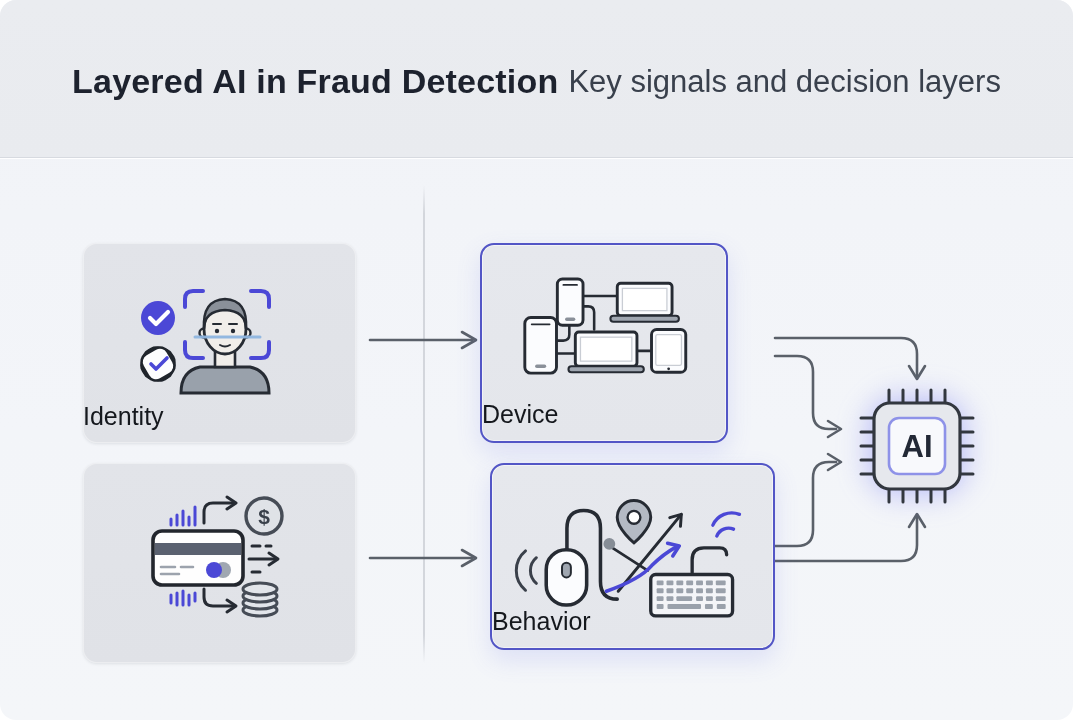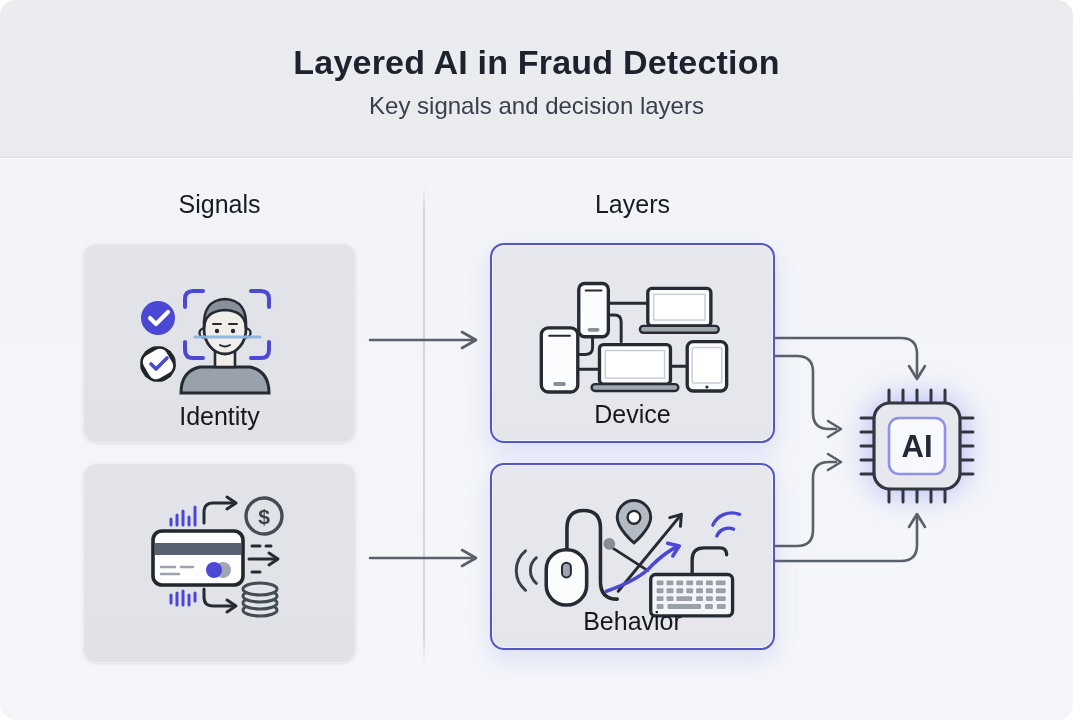--- a/index.html
+++ b/index.html
@@ -8,61 +8,59 @@
     --header-bg:#E9EBEF; --body-bg:#F2F4F8; --title-color:#1D222E; --subtitle-color:#39404C;
     --chip-body:#E6E8ED; --chip-inner:#F8F9FC; --metal:#9FA6B0; --device-fill:#FBFCFE; --badge-fill:#FDFDFE;
   }
   *{box-sizing:border-box; margin:0; padding:0;}
   body{background:#fff; font-family:"Liberation Sans", sans-serif; width:1073px; height:720px; overflow:hidden;}
   .frame{position:relative; width:1073px; height:720px; border-radius:16px; overflow:hidden;
          background:linear-gradient(180deg,#F1F3F7 0%, #F3F5F9 60%, #F4F6F9 100%);}
   .header{position:absolute; left:0; top:0; width:100%; height:158px;
           background:linear-gradient(180deg,#EAECF0 0%, var(--header-bg) 100%);
           border-bottom:1px solid #D7DAE0; box-shadow:0 1px 0 rgba(255,255,255,.9);
-          display:flex; flex-direction:column; align-items:center; justify-content:center; gap:10px; padding-top:6px;}
+          display:flex; flex-direction:row; align-items:center; justify-content:center; gap:10px; padding-top:6px;}
   .title{font-size:34px; font-weight:700; letter-spacing:.2px; color:var(--title-color);}
-  .subtitle{font-size:24px; font-weight:400; color:var(--subtitle-color);}
+  .subtitle{font-size:31px; font-weight:400; color:var(--subtitle-color);}
   .col-header{position:absolute; top:190px; font-size:25px; font-weight:500; color:#161B24; text-align:center;}
   .col-header.signals{left:83px; width:273px;}
   .col-header.layers{left:490px; width:285px;}
   .divider{position:absolute; left:423px; top:185px; width:2px; height:478px;
            background:linear-gradient(180deg, rgba(211,214,220,0) 0%, #D3D6DC 6%, #D3D6DC 94%, rgba(211,214,220,0) 100%);}
   .card{position:absolute; border-radius:14px;}
   .signal-card{background:linear-gradient(180deg,#E2E4E9, var(--signal-card-bg));
                box-shadow:0 1px 3px rgba(30,35,50,.10), 0 0 0 1px rgba(255,255,255,.4) inset;}
   .layer-card{background:linear-gradient(180deg,#E6E8ED, var(--layer-card-bg));
               border:2px solid var(--layer-card-border);
               box-shadow:0 10px 24px rgba(100,110,230,.16), 0 0 0 1px rgba(255,255,255,.5) inset;}
   #card-identity{left:83px; top:243px; width:273px; height:200px;}
   #card-transaction{left:83px; top:463px; width:273px; height:200px;}
-  #card-device{left:490px; top:243px; width:285px; height:200px;text-decoration:underline;}
+  #card-device{left:480px; top:243px; width:248px; height:200px;text-decoration:underline;}
   #card-behavior{left:490px; top:463px; width:285px; height:187px;}
   .icon-art{position:absolute; left:0; top:4px; width:100%;}
-  .card-label{position:absolute; left:0; bottom:12px; width:100%; text-align:center;
+  .card-label{position:absolute; left:0; bottom:12px; width:100%; text-align:left;
               font-size:25px; font-weight:500; color:#15181D;margin-top:18px;}
   #connectors{position:absolute; left:0; top:0; width:1073px; height:720px; pointer-events:none;}
   .conn{stroke:var(--arrow); stroke-width:2.6; fill:none; stroke-linecap:round; stroke-linejoin:round;}
   #chip{position:absolute; left:857px; top:386px; width:120px; height:120px;
         filter:drop-shadow(0 0 14px rgba(110,115,245,.45));}
   
   .ln{stroke:var(--ink); stroke-linecap:round; stroke-linejoin:round; fill:none;}
   .acc{stroke:var(--accent); stroke-linecap:round; stroke-linejoin:round; fill:none;}
 </style>
 </head>
 <body>
 
 <div class="frame">
 
   <div class="header">
     <div class="title">Layered AI in Fraud Detection</div>
     <div class="subtitle">Key signals and decision layers</div>
   </div>
 
-  <div class="col-header signals">Signals</div>
-  <div class="col-header layers">Layers</div>
   <div class="divider"></div>
 
   <svg id="connectors" viewBox="0 0 1073 720">
     <g>
       <path class="conn" d="M370,340 H472"></path>
         <path class="conn" d="M462,332 L476,340 L462,348"></path>
     </g>
     <g>
       <path class="conn" d="M370,558 H472"></path>
         <path class="conn" d="M462,550 L476,558 L462,566"></path>

